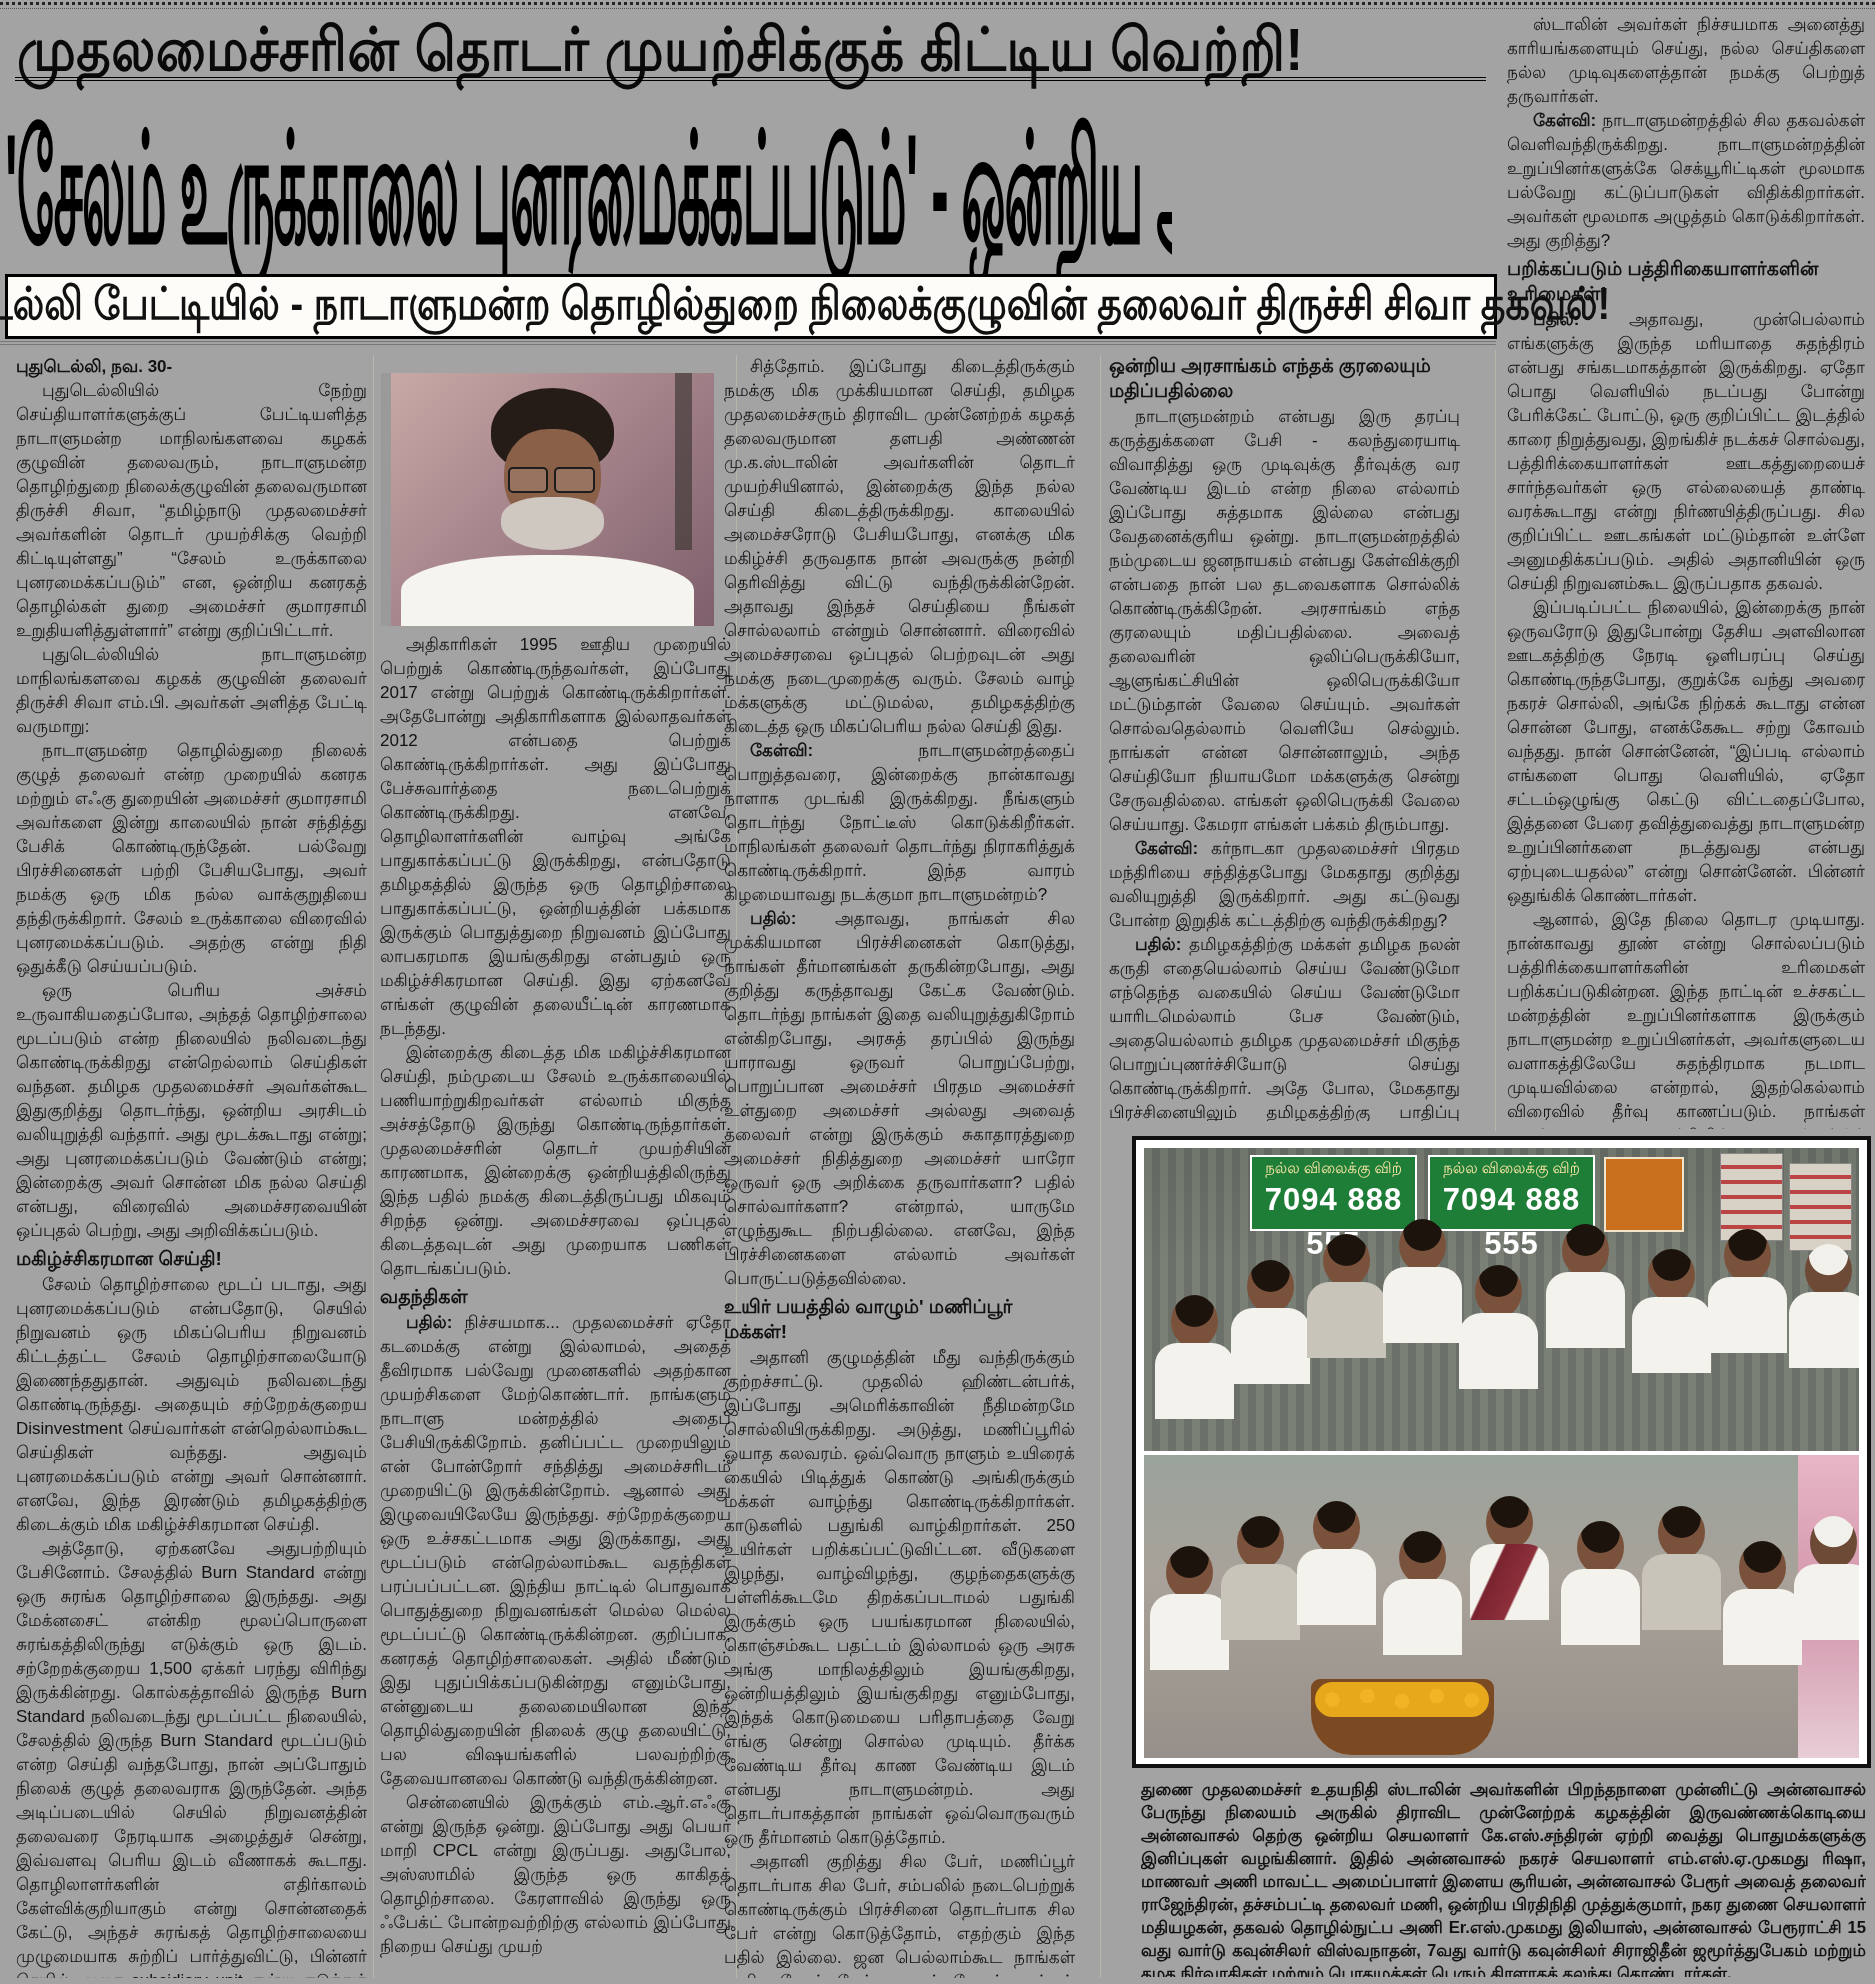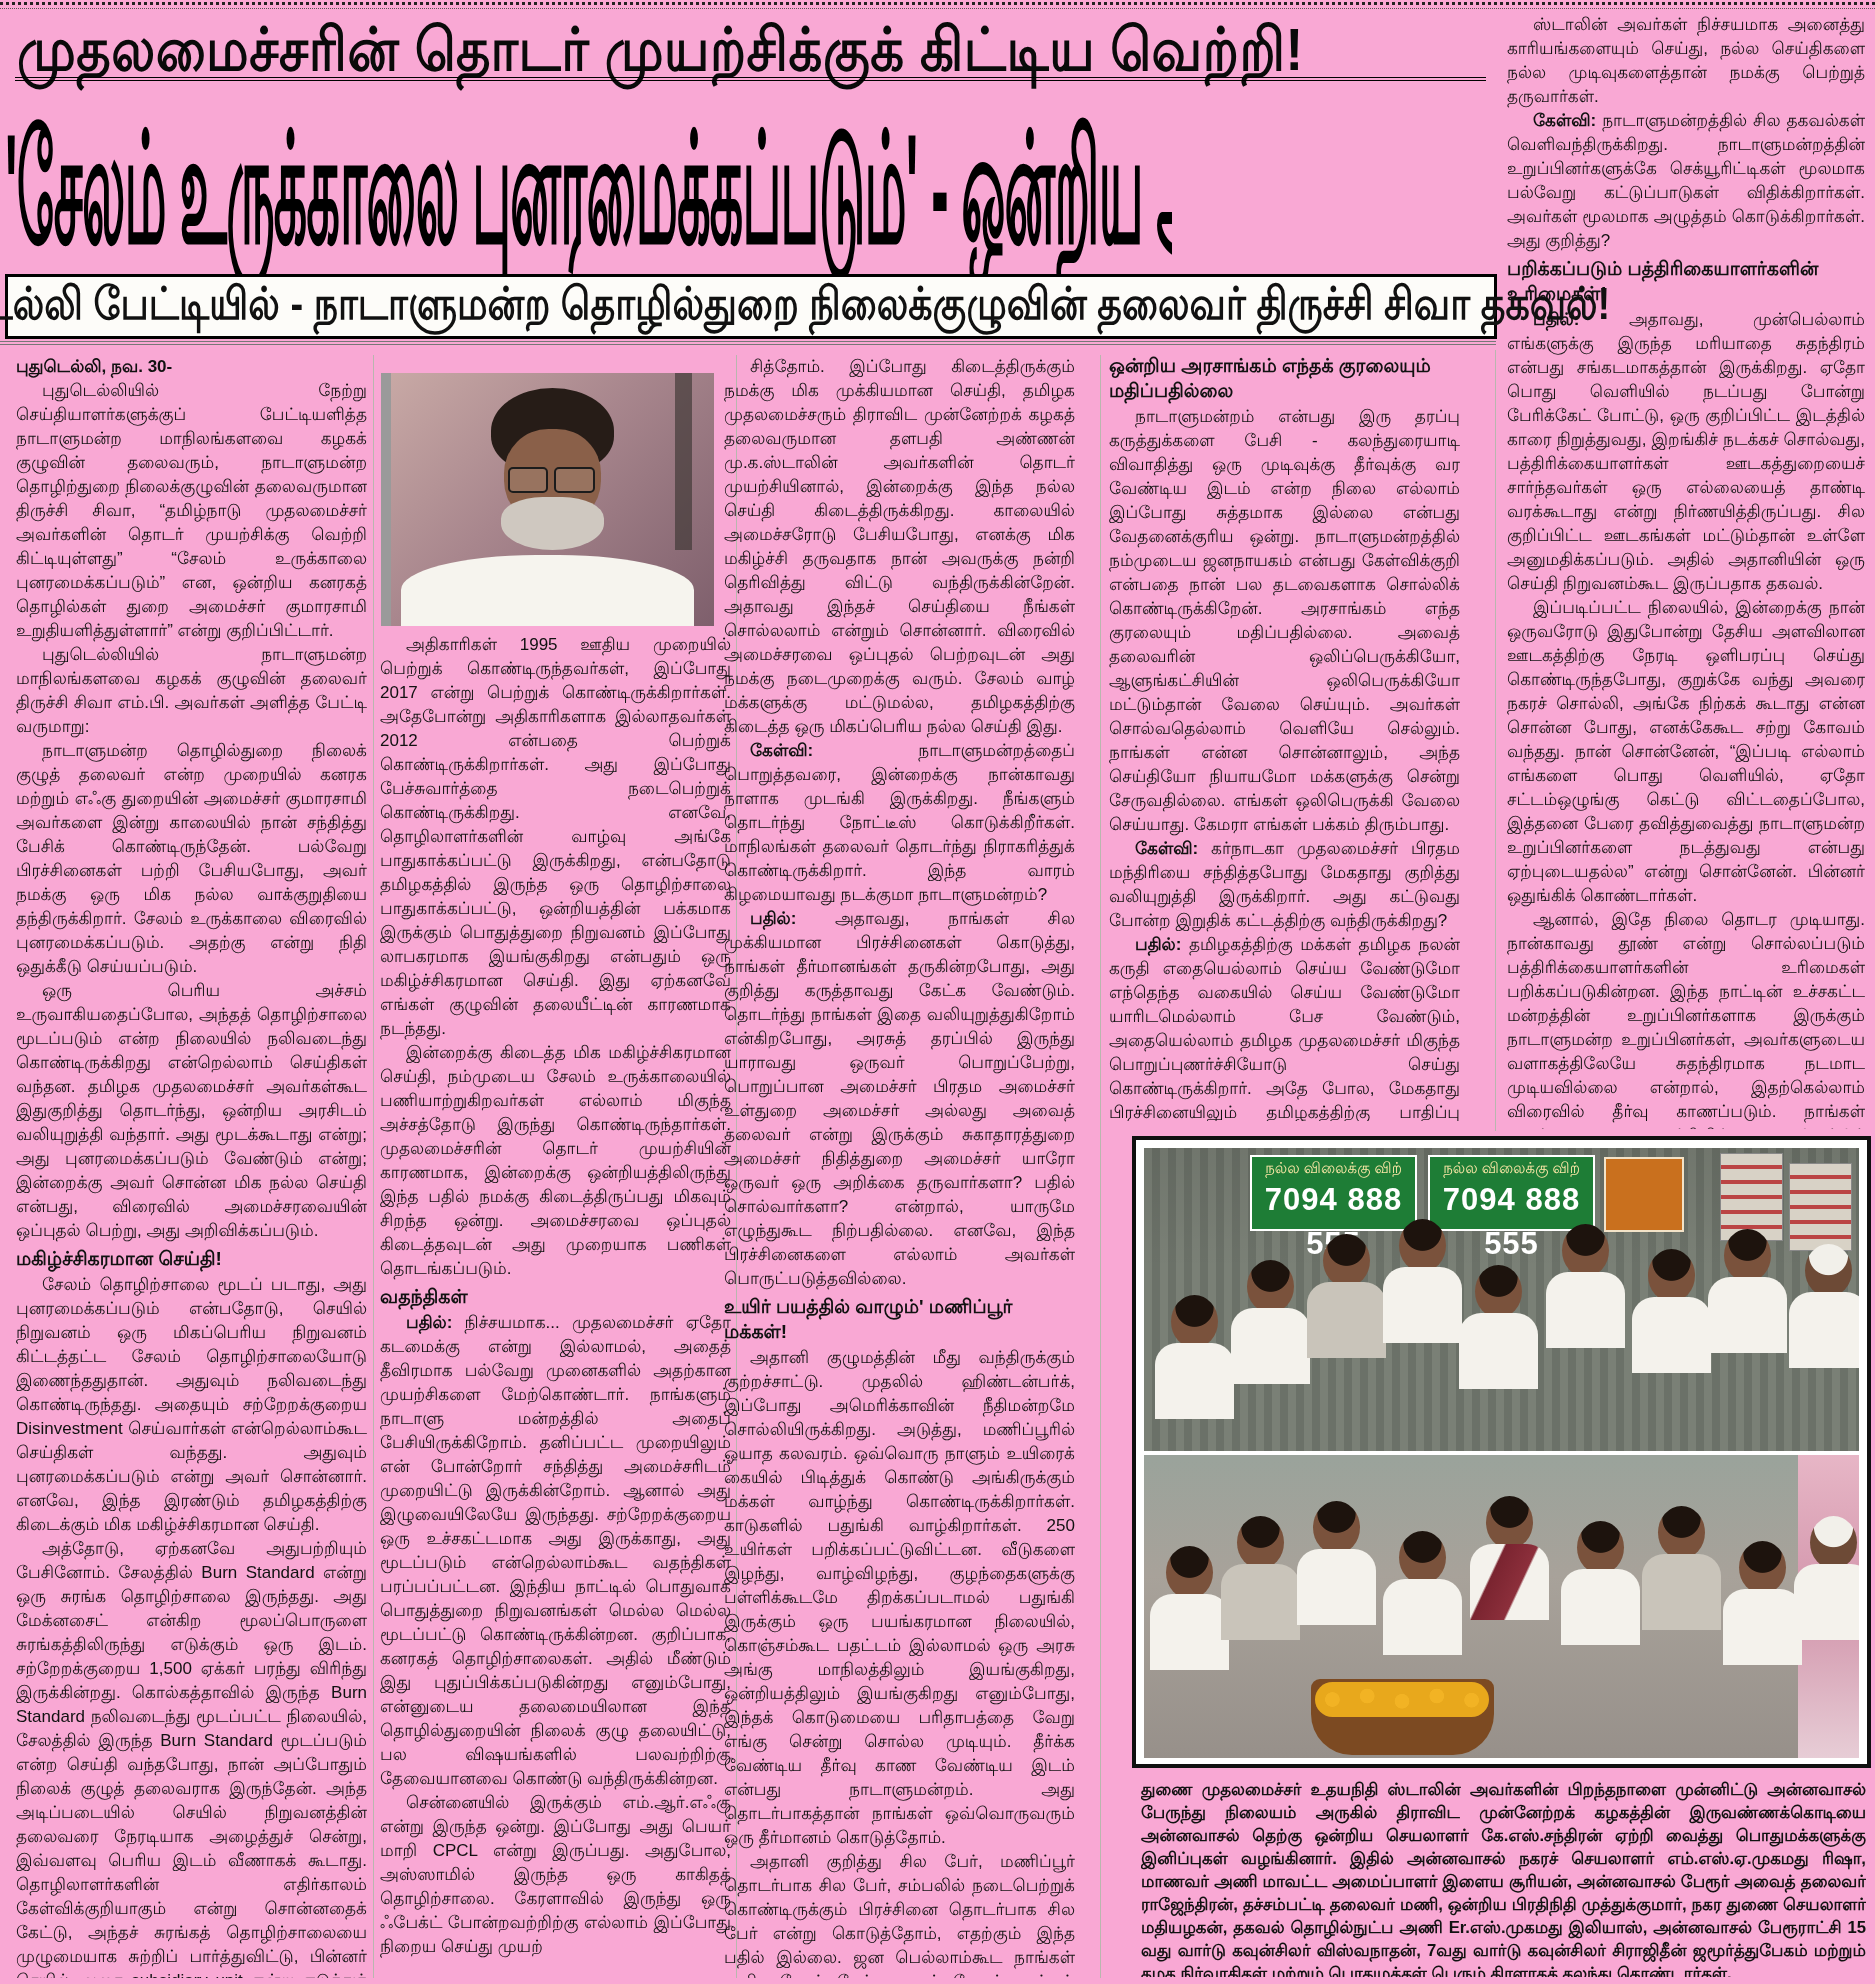--- a/index.html
+++ b/index.html
@@ -1,18 +1,18 @@
 <!DOCTYPE html>
 <html style="font-size:8px"><head>
 <meta charset="utf-8">
 <style>
   html,body{margin:0;padding:0;background:#e8e6e1;}
   body{width:1875px;height:1985px;position:relative;overflow:hidden;
        font-family:"Liberation Sans","DejaVu Sans",sans-serif;color:#111;}
-  .page{position:absolute;inset:0;background:#f9a8d4;}
+  .page{position:absolute;inset:0;background:#a3a3a3;}
   
   .trim{position:absolute;left:0;top:2px;width:1875px;height:0;border-top:3.5px dotted #222;}
   .trim2{position:absolute;left:0;top:8px;width:1875px;height:0;border-top:1.5px dotted #555;}
 
   
   .h1{position:absolute;left:17px;top:15px;width:1481px;height:60px;
       font-size:53px;font-weight:900;letter-spacing:0.5px;white-space:nowrap;
       transform:scaleY(1.12);transform-origin:top left;color:#0a0a0a;}
   .h1rule{position:absolute;left:15px;top:77px;width:1471px;border-top:4.6px double #000;}
   .h2{position:absolute;left:5px;top:99px;width:1496px;height:167px;overflow:hidden;

